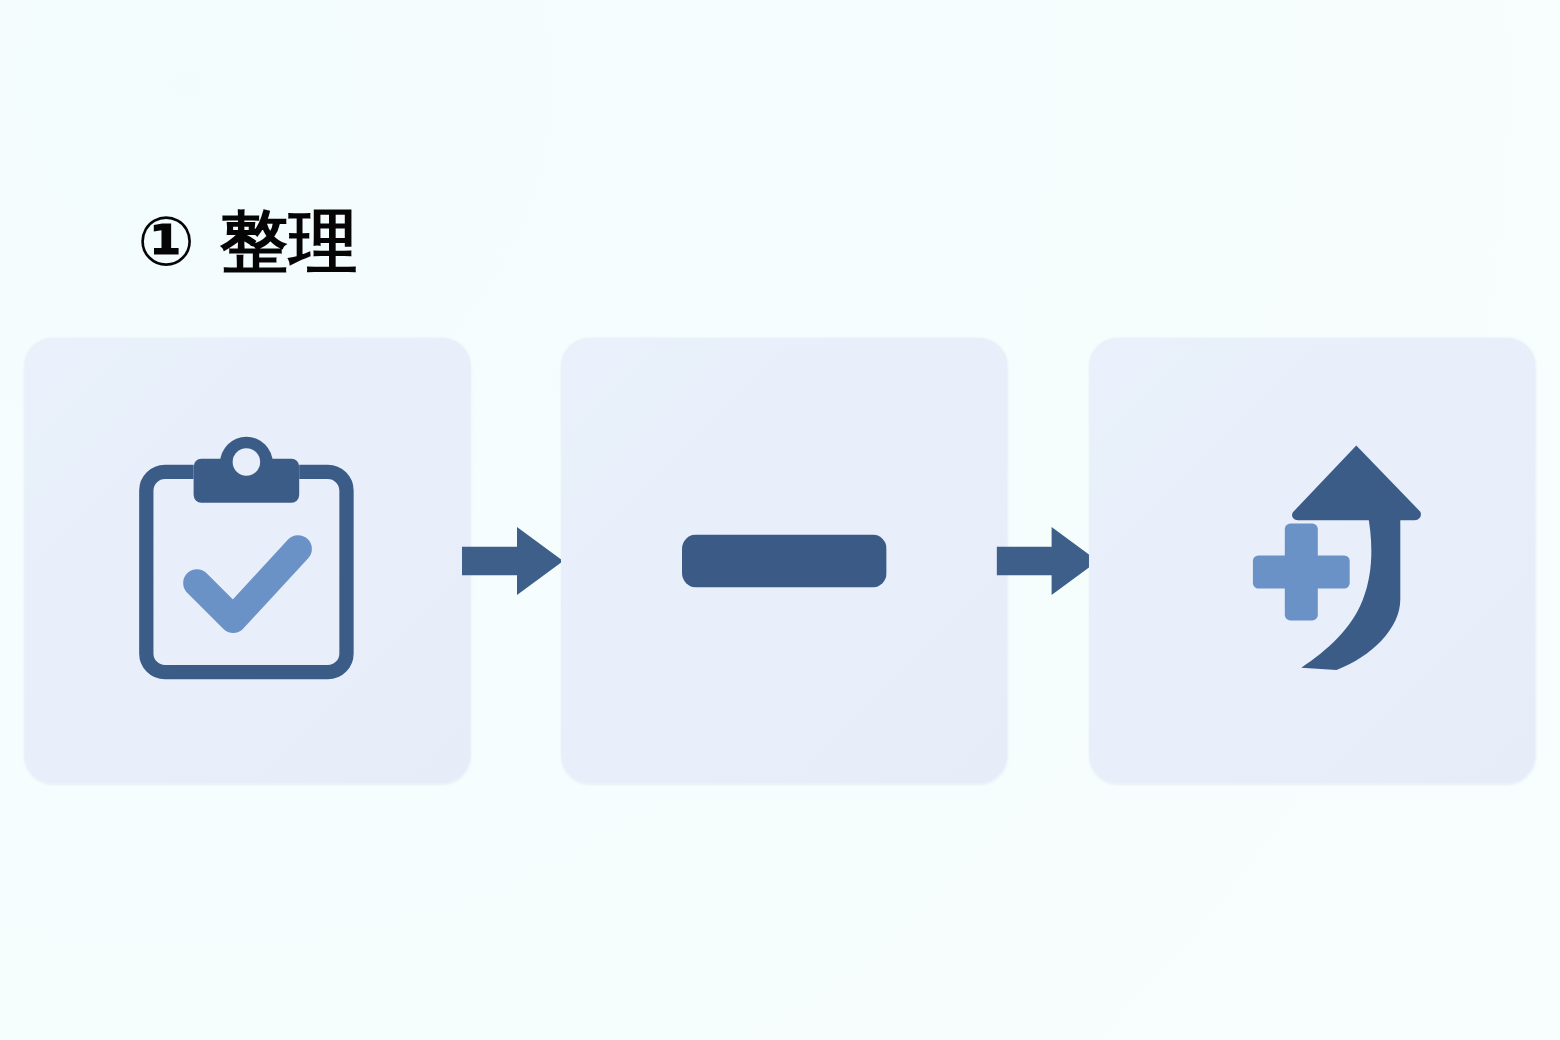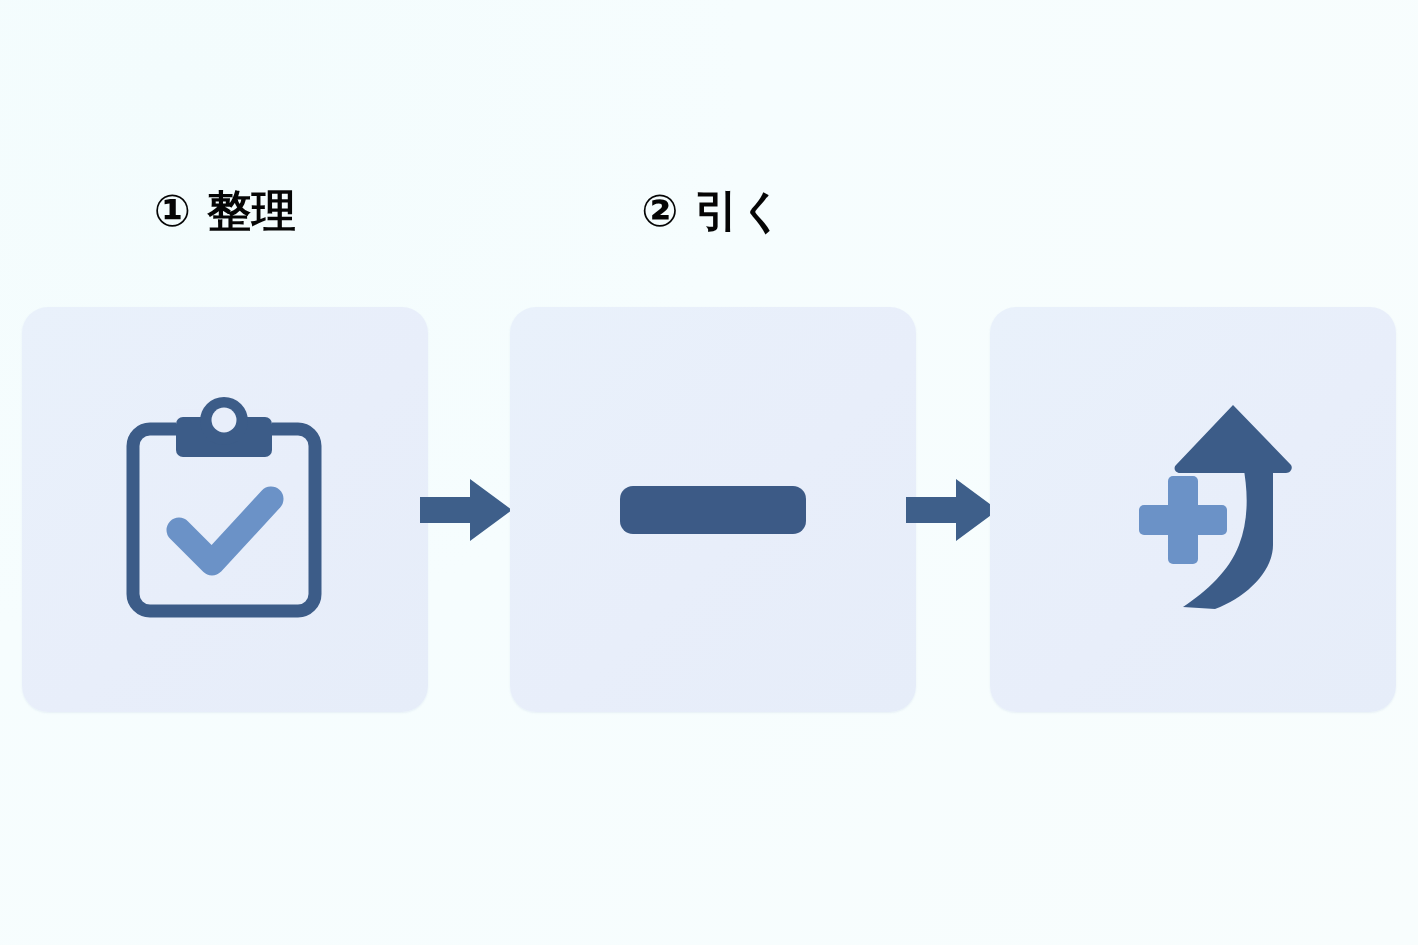--- a/index.html
+++ b/index.html
@@ -42,21 +42,21 @@
   .step-1 { left: 22px; }
   .step-2 { left: 510px; }
   .step-3 { left: 990px; }
 
   .step-label {
     position: absolute;
     left: 0;
     top: -118px;
     width: 406px;
     text-align: center;
-    font-size: 44px;
+    font-size: 62px;
     font-weight: bold;
     line-height: 1;
     letter-spacing: 0.01em;
     color: #050505;
     white-space: nowrap;
   }
 
   .card {
     position: absolute;
     left: 0;
@@ -120,21 +120,20 @@
       </div>
     </div>
 
     <div class="connector conn-1">
       <svg width="92" height="66" viewBox="0 0 92 66" aria-hidden="true">
         <path d="M0 20 L50 20 L50 2 L92 33 L50 64 L50 46 L0 46 Z" fill="#3e5f8a"></path>
       </svg>
     </div>
 
     <div class="step step-2">
-      <div class="step-label">② 引く</div>
       <div class="card card-2">
         <span class="icon-wrap">
           <svg width="186" height="48" viewBox="0 0 186 48" aria-hidden="true">
             <rect x="0" y="0" width="186" height="48" rx="13" ry="13" fill="#3c5a86"></rect>
           </svg>
         </span>
       </div>
     </div>
 
     <div class="connector conn-2">

